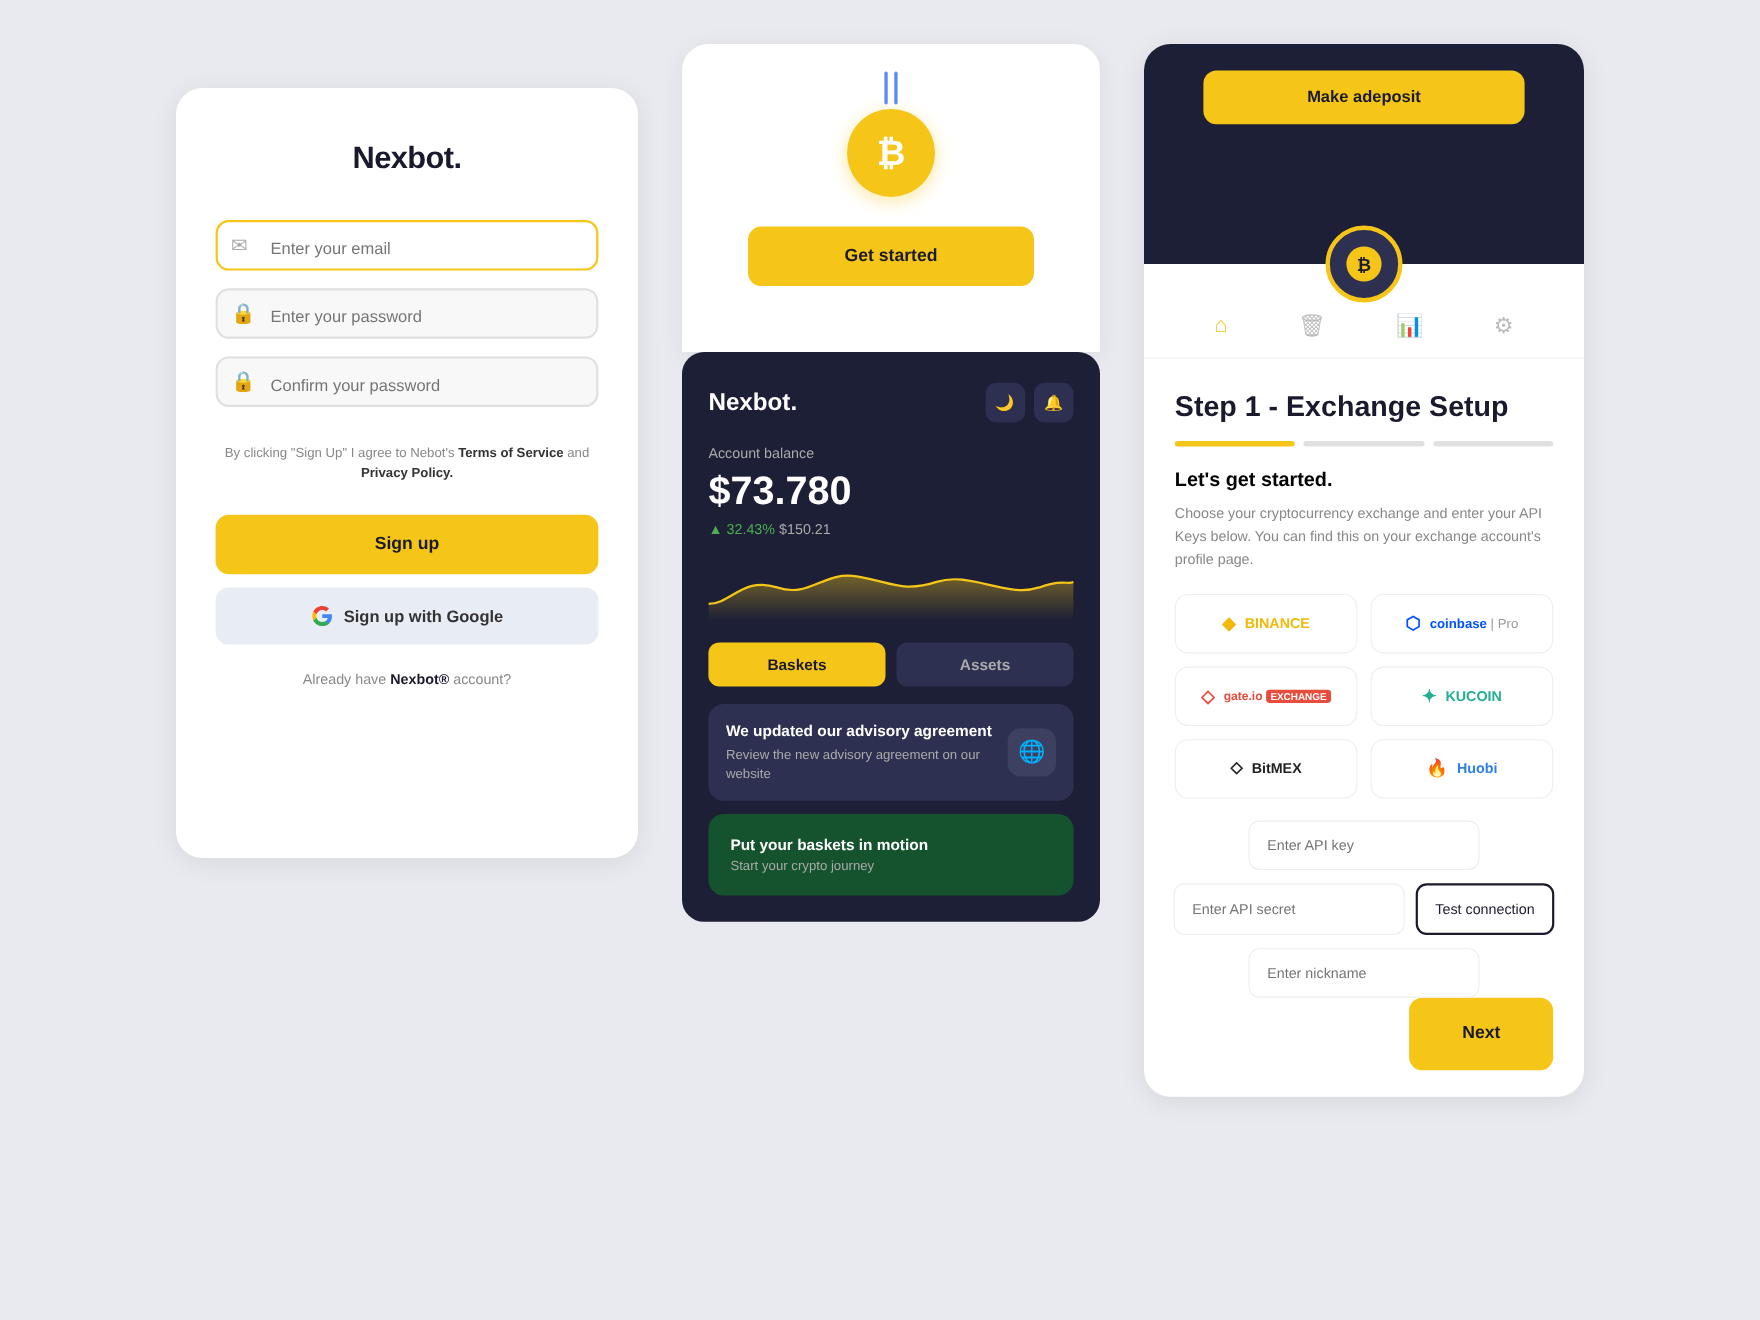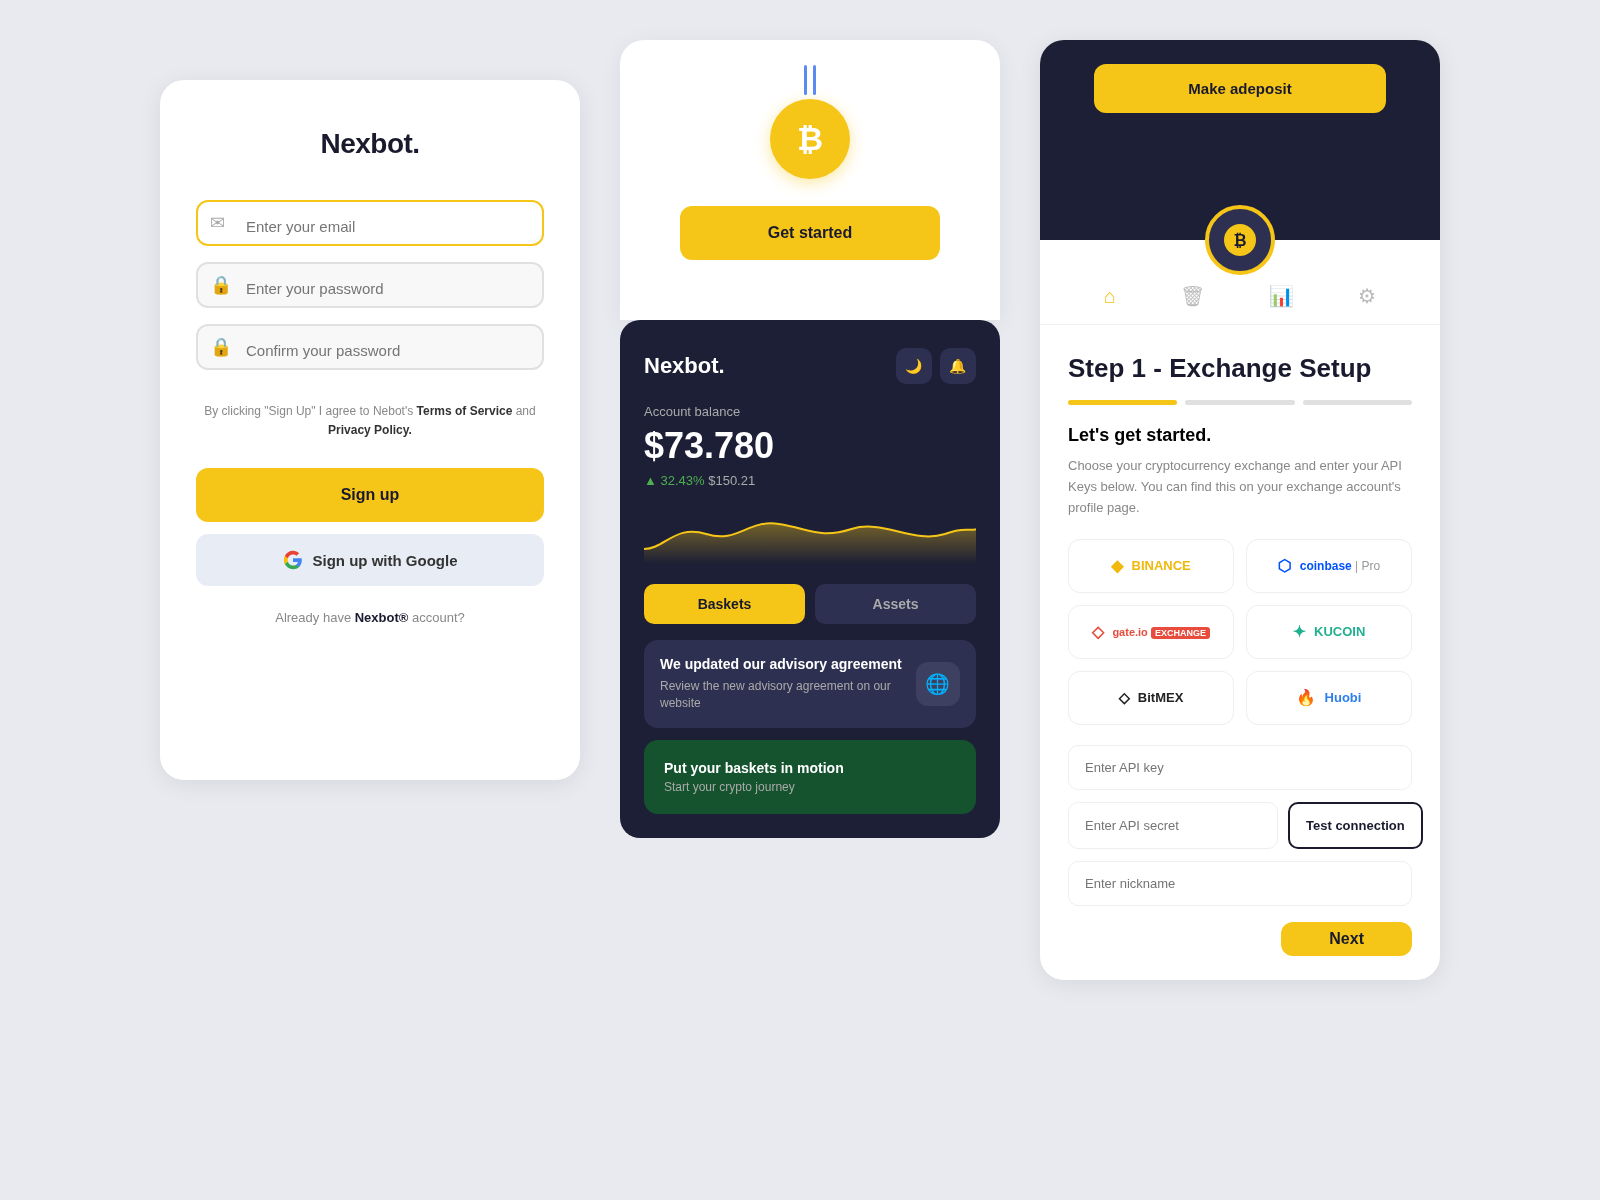--- a/index.html
+++ b/index.html
@@ -420,21 +420,21 @@
     .binance-color { color: #f0b90b; }
     .coinbase-color { color: #0052ff; }
     .gate-color { color: #e74c3c; }
     .kucoin-color { color: #23af91; }
     .bitmex-color { color: #222; }
     .huobi-color { color: #2f80ed; }
     .api-inputs {
       display: flex;
       flex-direction: column;
       gap: 12px;
-      margin-bottom: 16px;
+      align-items: center;
     }
     .api-input-row {
       display: flex;
       gap: 10px;
     }
     .api-field {
       flex: 1;
       padding: 14px 16px;
       border: 1.5px solid #eee;
       border-radius: 10px;
@@ -442,28 +442,28 @@
       color: #bbb;
       outline: none;
       background: #fff;
     }
     .test-btn {
       padding: 14px 16px;
       background: #fff;
       border: 2px solid #1a1a2e;
       border-radius: 10px;
       font-size: 13px;
-      font-weight: 700;
+      font-weight: 400;
       color: #1a1a2e;
       cursor: pointer;
       white-space: nowrap;
     }
     .btn-next {
       align-self: flex-end;
-      padding: 8px 48px;
+      padding: 24px 48px;
       background: #f5c518;
       border: none;
       border-radius: 12px;
       font-size: 16px;
       font-weight: 700;
       color: #1a1a2e;
       cursor: pointer;
       display: block;
       margin-left: auto;
     }

